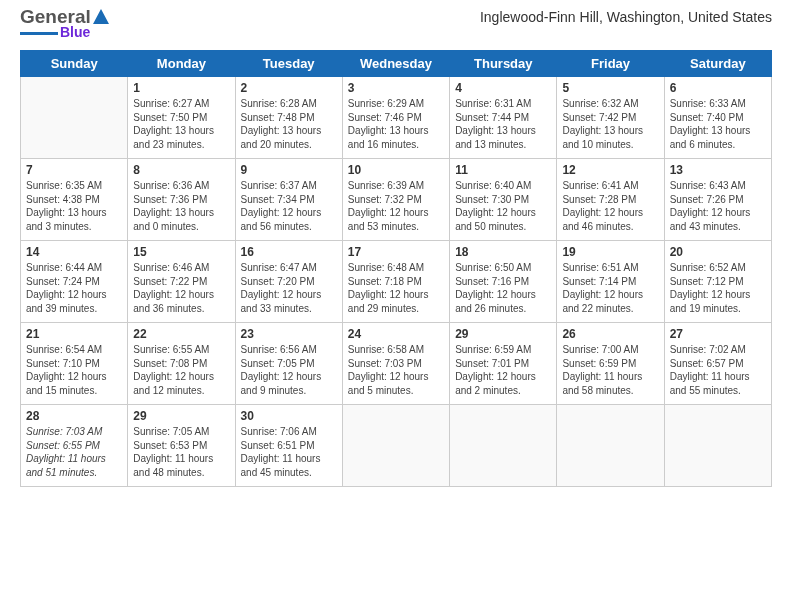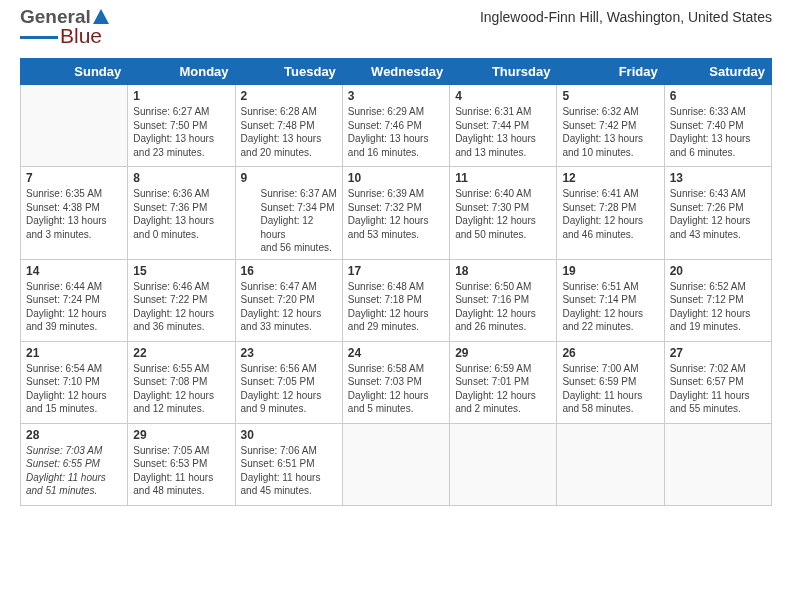--- a/index.html
+++ b/index.html
@@ -36,21 +36,21 @@
       margin-top: 2px;
     }
     .calendar {
       width: 100%;
       border-collapse: collapse;
       table-layout: fixed;
     }
     .calendar th {
       background: #1a6bb5;
       color: #fff;
-      text-align: right;
+      text-align: center;
       padding: 5px 6px;
       font-size: 13px;
       font-weight: bold;
       border: 1px solid #1a6bb5;
     }
     .calendar td {
       border: 1px solid #ccc;
       vertical-align: top;
       padding: 4px 5px;
       font-size: 10.5px;
@@ -103,21 +103,21 @@
   <div class="header">
     <div class="logo-wrapper">
       <div class="logo-name">
         <span class="logo-general">General</span>
         <svg width="18" height="18" viewBox="0 0 18 18" style="margin:0 1px;">
           <polygon points="9,1 17,16 1,16" fill="#1a6bb5"></polygon>
         </svg>
       </div>
       <div style="display:flex; align-items:center; margin-top:-2px;">
         <div class="logo-underline" style="height:3px;background:#1a6bb5;width:38px;"></div>
-        <span class="logo-blue-text" style="color:#7f1d1d;font-size:21px;font-weight:normal;margin-left:2px;">Blue</span>
+        <span class="logo-blue-text" style="color:#6d28d9;font-size:14px;font-weight:bold;margin-left:2px;">Blue</span>
       </div>
     </div>
     <div class="title-block">
       <div class="location">Inglewood-Finn Hill, Washington, United States</div>
     </div>
   </div>
 
   <table class="calendar">
     <thead>
       <tr>
@@ -187,21 +187,21 @@
           </td>
           <td>
             <span class="day-num">8</span>
             <div class="day-info" style="white-space: pre-line;">Sunrise: 6:36 AM
 Sunset: 7:36 PM
 Daylight: 13 hours
 and 0 minutes.</div>
           </td>
           <td>
             <span class="day-num">9</span>
-            <div class="day-info" style="white-space: pre-line; margin-left: 20px;">Sunrise: 6:37 AM
+            <div class="day-info" style="white-space: pre-line;">Sunrise: 6:37 AM
 Sunset: 7:34 PM
 Daylight: 12 hours
 and 56 minutes.</div>
           </td>
           <td>
             <span class="day-num">10</span>
             <div class="day-info" style="white-space: pre-line;">Sunrise: 6:39 AM
 Sunset: 7:32 PM
 Daylight: 12 hours
 and 53 minutes.</div>

